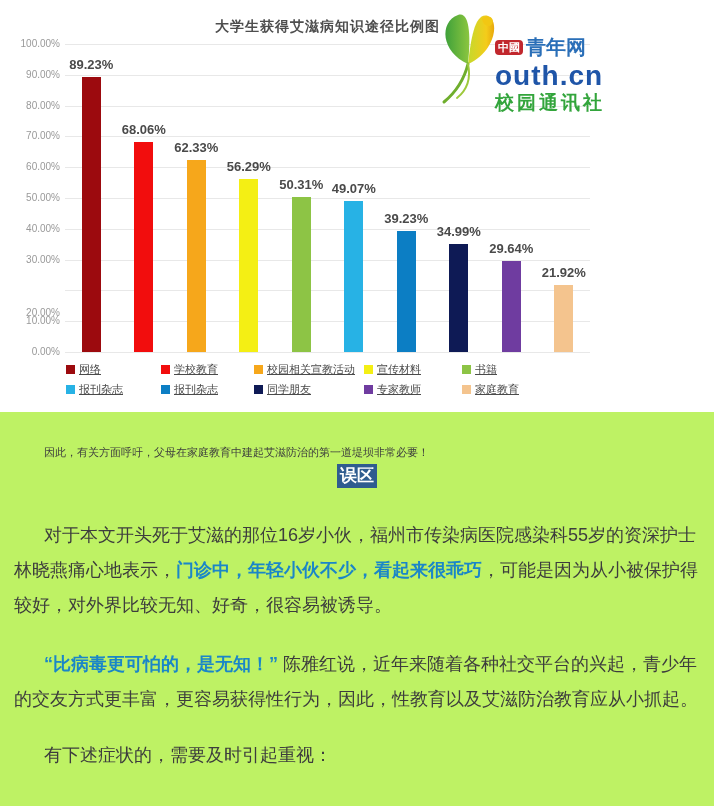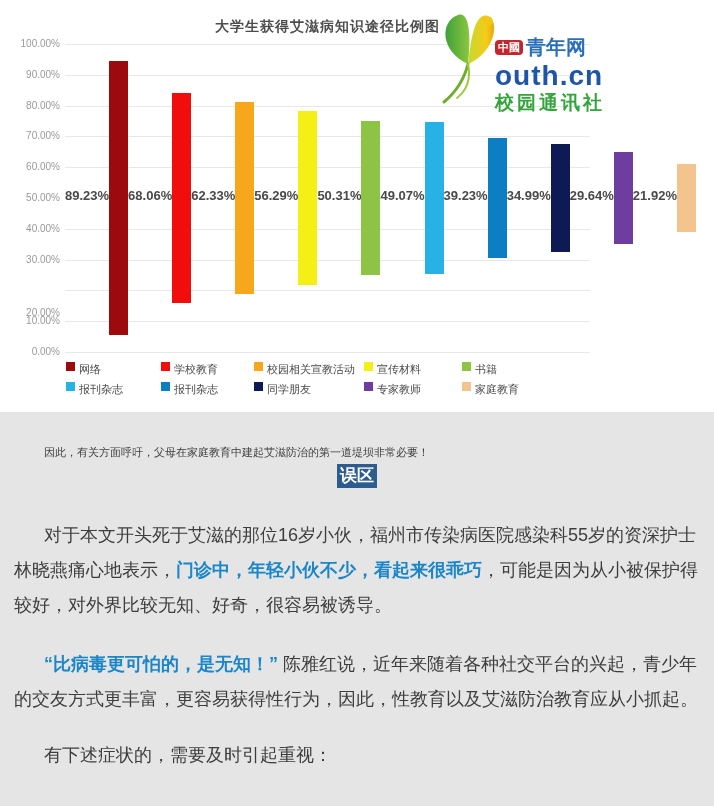--- a/index.html
+++ b/index.html
@@ -1,51 +1,51 @@
 <!DOCTYPE html>
 <html><head>
 <meta charset="utf-8">
 <style>
   * { box-sizing: border-box; }
   html,body { margin:0; padding:0; background:#fff; }
   .page {
-    width:714px; height:806px; background:#e5e5e5; overflow:hidden;
+    width:714px; height:806px; background:#bef264; overflow:hidden;
     font-family:"Liberation Sans","DejaVu Sans",sans-serif; position:relative;
   }
 
   
   .chart-section { position:relative; height:412px; background:#fff; }
   .chart-title {
     position:absolute; left:65px; top:18px; width:525px; text-align:center;
     font-size:14px; font-weight:bold; color:#4e4e4e; letter-spacing:1px;
   }
   .ytick {
     position:absolute; left:0; width:60px; text-align:right;
     font-size:10px; color:#999; line-height:10px;
   }
   .gridline { position:absolute; left:65px; width:525px; height:1px; background:#e8e8e8; }
   .bars {
     position:absolute; left:65px; top:44px; width:525px; height:308px;
     display:flex; align-items:stretch;
   }
   .bar-col {
-    flex:1; display:flex; flex-direction:row;
+    flex:1; display:flex; flex-direction:column;
     justify-content:flex-end; align-items:center; position:relative;
   }
   .bar-value {
     font-size:13px; font-weight:bold; color:#4a4a4a;
     white-space:nowrap; margin-bottom:5px;
   }
   .bar { width:19px; }
   .legend {
     position:absolute; left:66px; top:362px;
     display:grid; grid-template-columns:95px 93px 110px 98px auto;
     row-gap:5px; font-size:11px; color:#4a4a4a;
   }
-  .legend-item { display:flex; white-space:nowrap; }
+  .legend-item { display:flex; align-items:center; white-space:nowrap;text-decoration:underline; }
   .swatch { width:9px; height:9px; display:inline-block; margin-right:4px; flex:none; }
 
   
   .logo { position:absolute; left:437px; top:10px; display:flex; }
   .logo-leaf { flex:none; }
   .logo-text { margin-left:-4px; margin-top:24px; }
   .logo-row1 { display:flex; align-items:center; }
   .cn-badge {
     background:#c1272d; color:#fff; font-weight:bold; font-size:11px;
     padding:2px 3px; border-radius:4px; line-height:1; margin-right:3px;

